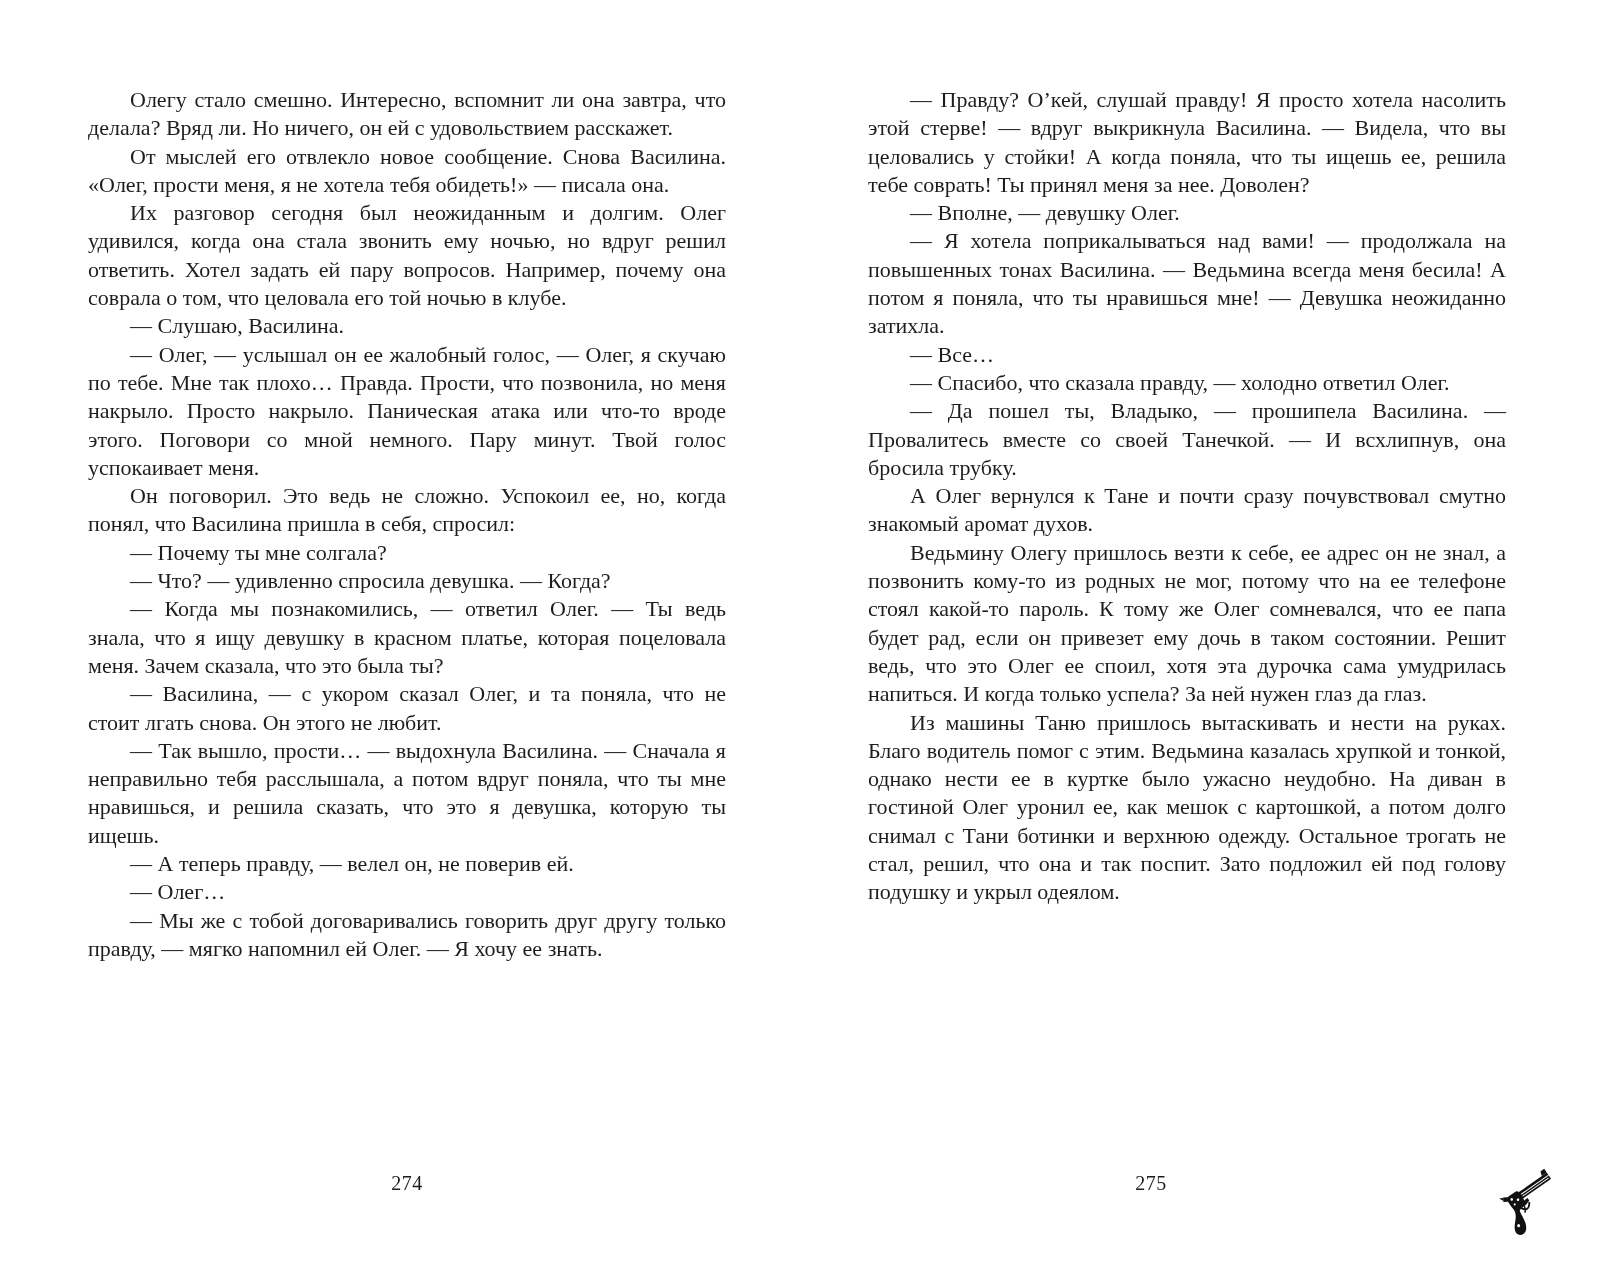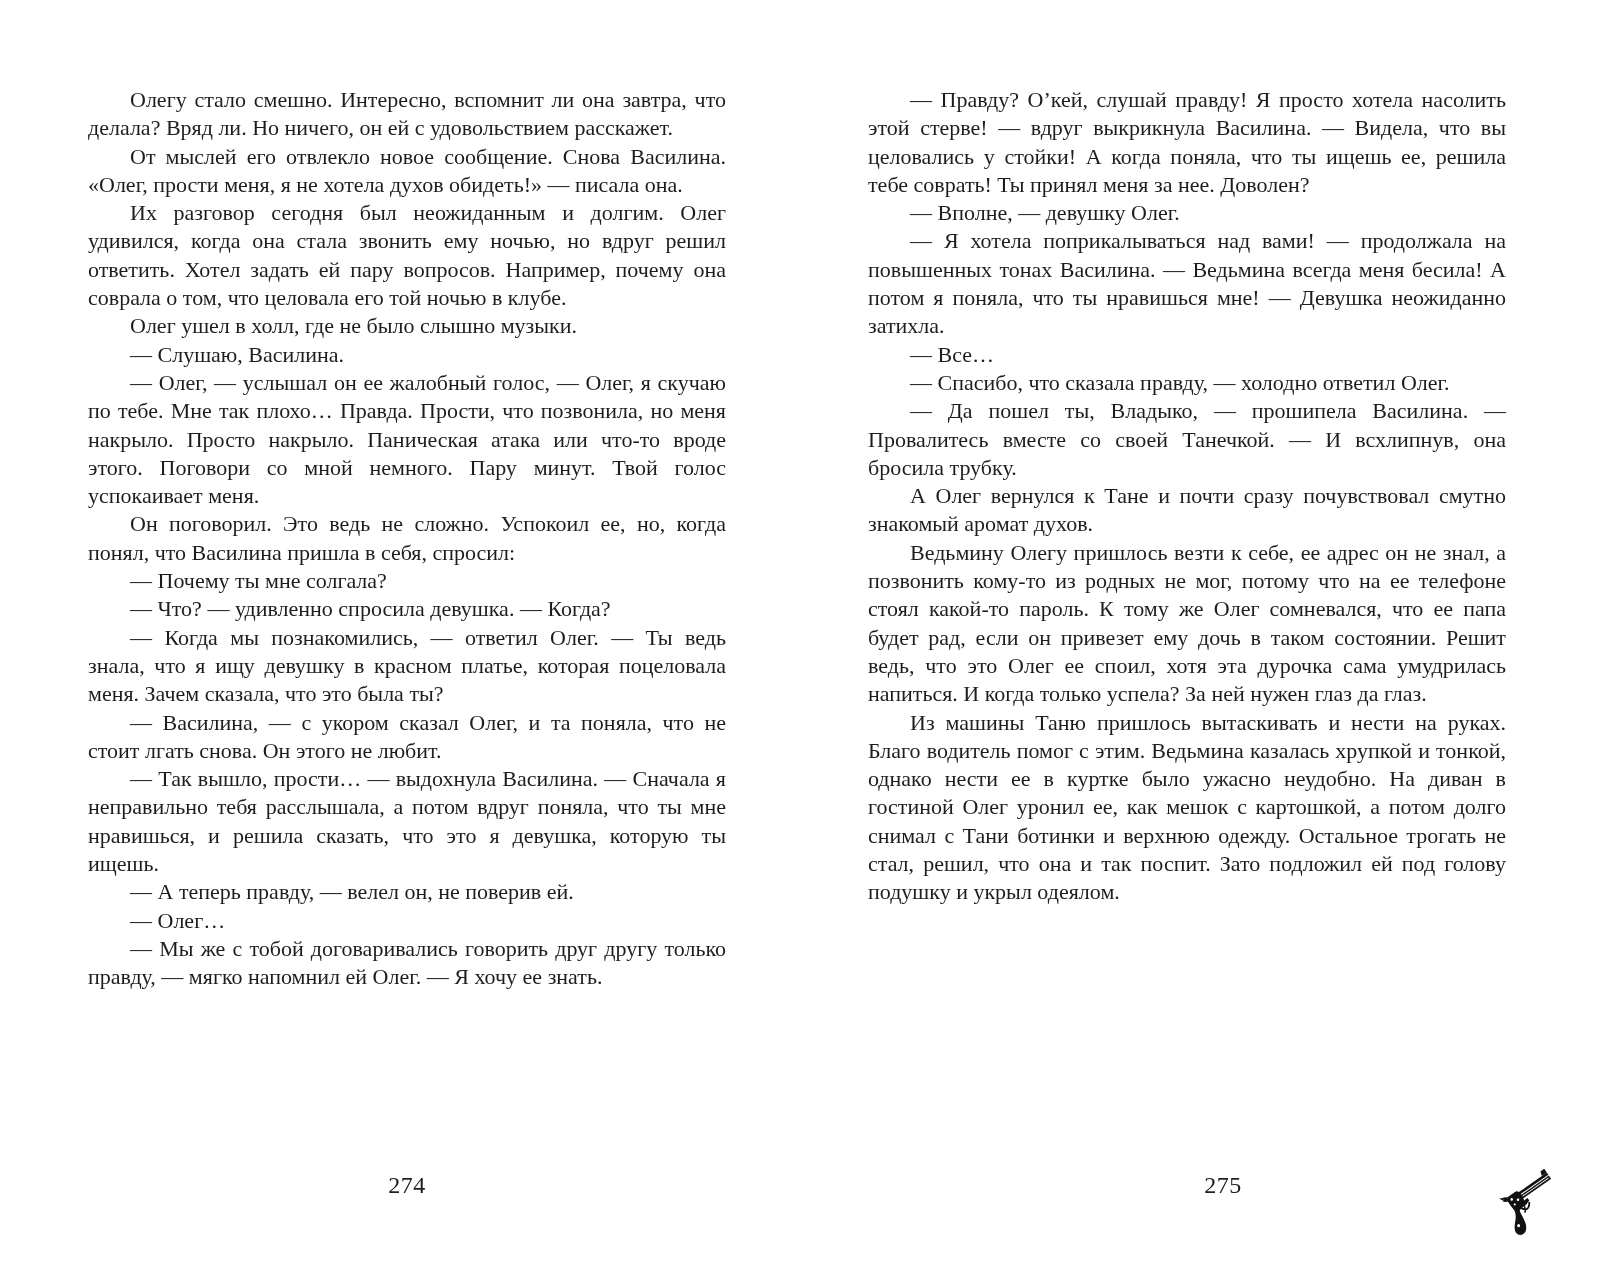--- a/index.html
+++ b/index.html
@@ -24,47 +24,46 @@
     text-align: justify;
     text-indent: 42px;
     hyphens: auto;
     -webkit-hyphens: auto;
   }
   .folio {
     position: absolute;
     top: 1172px;
     width: 638px;
     text-align: center;
-    font-size: 24px;
+    font-size: 20px;
     letter-spacing: 0.5px;
   }
   .folio.left  { left: 88px; }
-  .folio.right { left: 904px; }
+  .folio.right { left: 832px; }
   .ornament {
     position: absolute;
     left: 1490px;
     top: 1172px;
     width: 76px;
     height: 72px;
   }
   .ornament svg {
     transform: rotate(-35deg);
     transform-origin: 50% 50%;
   }
 </style>
 </head>
 <body>
 
 <div class="spread">
 
   <div class="page-text left">
     <p>Олегу стало смешно. Интересно, вспомнит ли она завтра, что делала? Вряд ли. Но ничего, он ей с удовольствием расскажет.</p>
-    <p>От мыслей его отвлекло новое сообщение. Снова Василина. «Олег, прости меня, я не хотела духов обидеть!» — писала она.</p>
+    <p>От мыслей его отвлекло новое сообщение. Снова Василина. «Олег, прости меня, я не хотела тебя обидеть!» — писала она.</p>
     <p>Их разговор сегодня был неожиданным и долгим. Олег удивился, когда она стала звонить ему ночью, но вдруг решил ответить. Хотел задать ей пару вопросов. Например, почему она соврала о том, что целовала его той ночью в клубе.</p>
-    <p>Олег ушел в холл, где не было слышно музыки.</p>
     <p>— Слушаю, Василина.</p>
     <p>— Олег, — услышал он ее жалобный голос, — Олег, я скучаю по тебе. Мне так плохо… Правда. Прости, что позвонила, но меня накрыло. Просто накрыло. Паническая атака или что-то вроде этого. Поговори со мной немного. Пару минут. Твой голос успокаивает меня.</p>
     <p>Он поговорил. Это ведь не сложно. Успокоил ее, но, когда понял, что Василина пришла в себя, спросил:</p>
     <p>— Почему ты мне солгала?</p>
     <p>— Что? — удивленно спросила девушка. — Когда?</p>
     <p>— Когда мы познакомились, — ответил Олег. — Ты ведь знала, что я ищу девушку в красном платье, которая поцеловала меня. Зачем сказала, что это была ты?</p>
     <p>— Василина, — с укором сказал Олег, и та поняла, что не стоит лгать снова. Он этого не любит.</p>
     <p>— Так вышло, прости… — выдохнула Василина. — Сначала я неправильно тебя расслышала, а потом вдруг поняла, что ты мне нравишься, и решила сказать, что это я девушка, которую ты ищешь.</p>
     <p>— А теперь правду, — велел он, не поверив ей.</p>
     <p>— Олег…</p>

